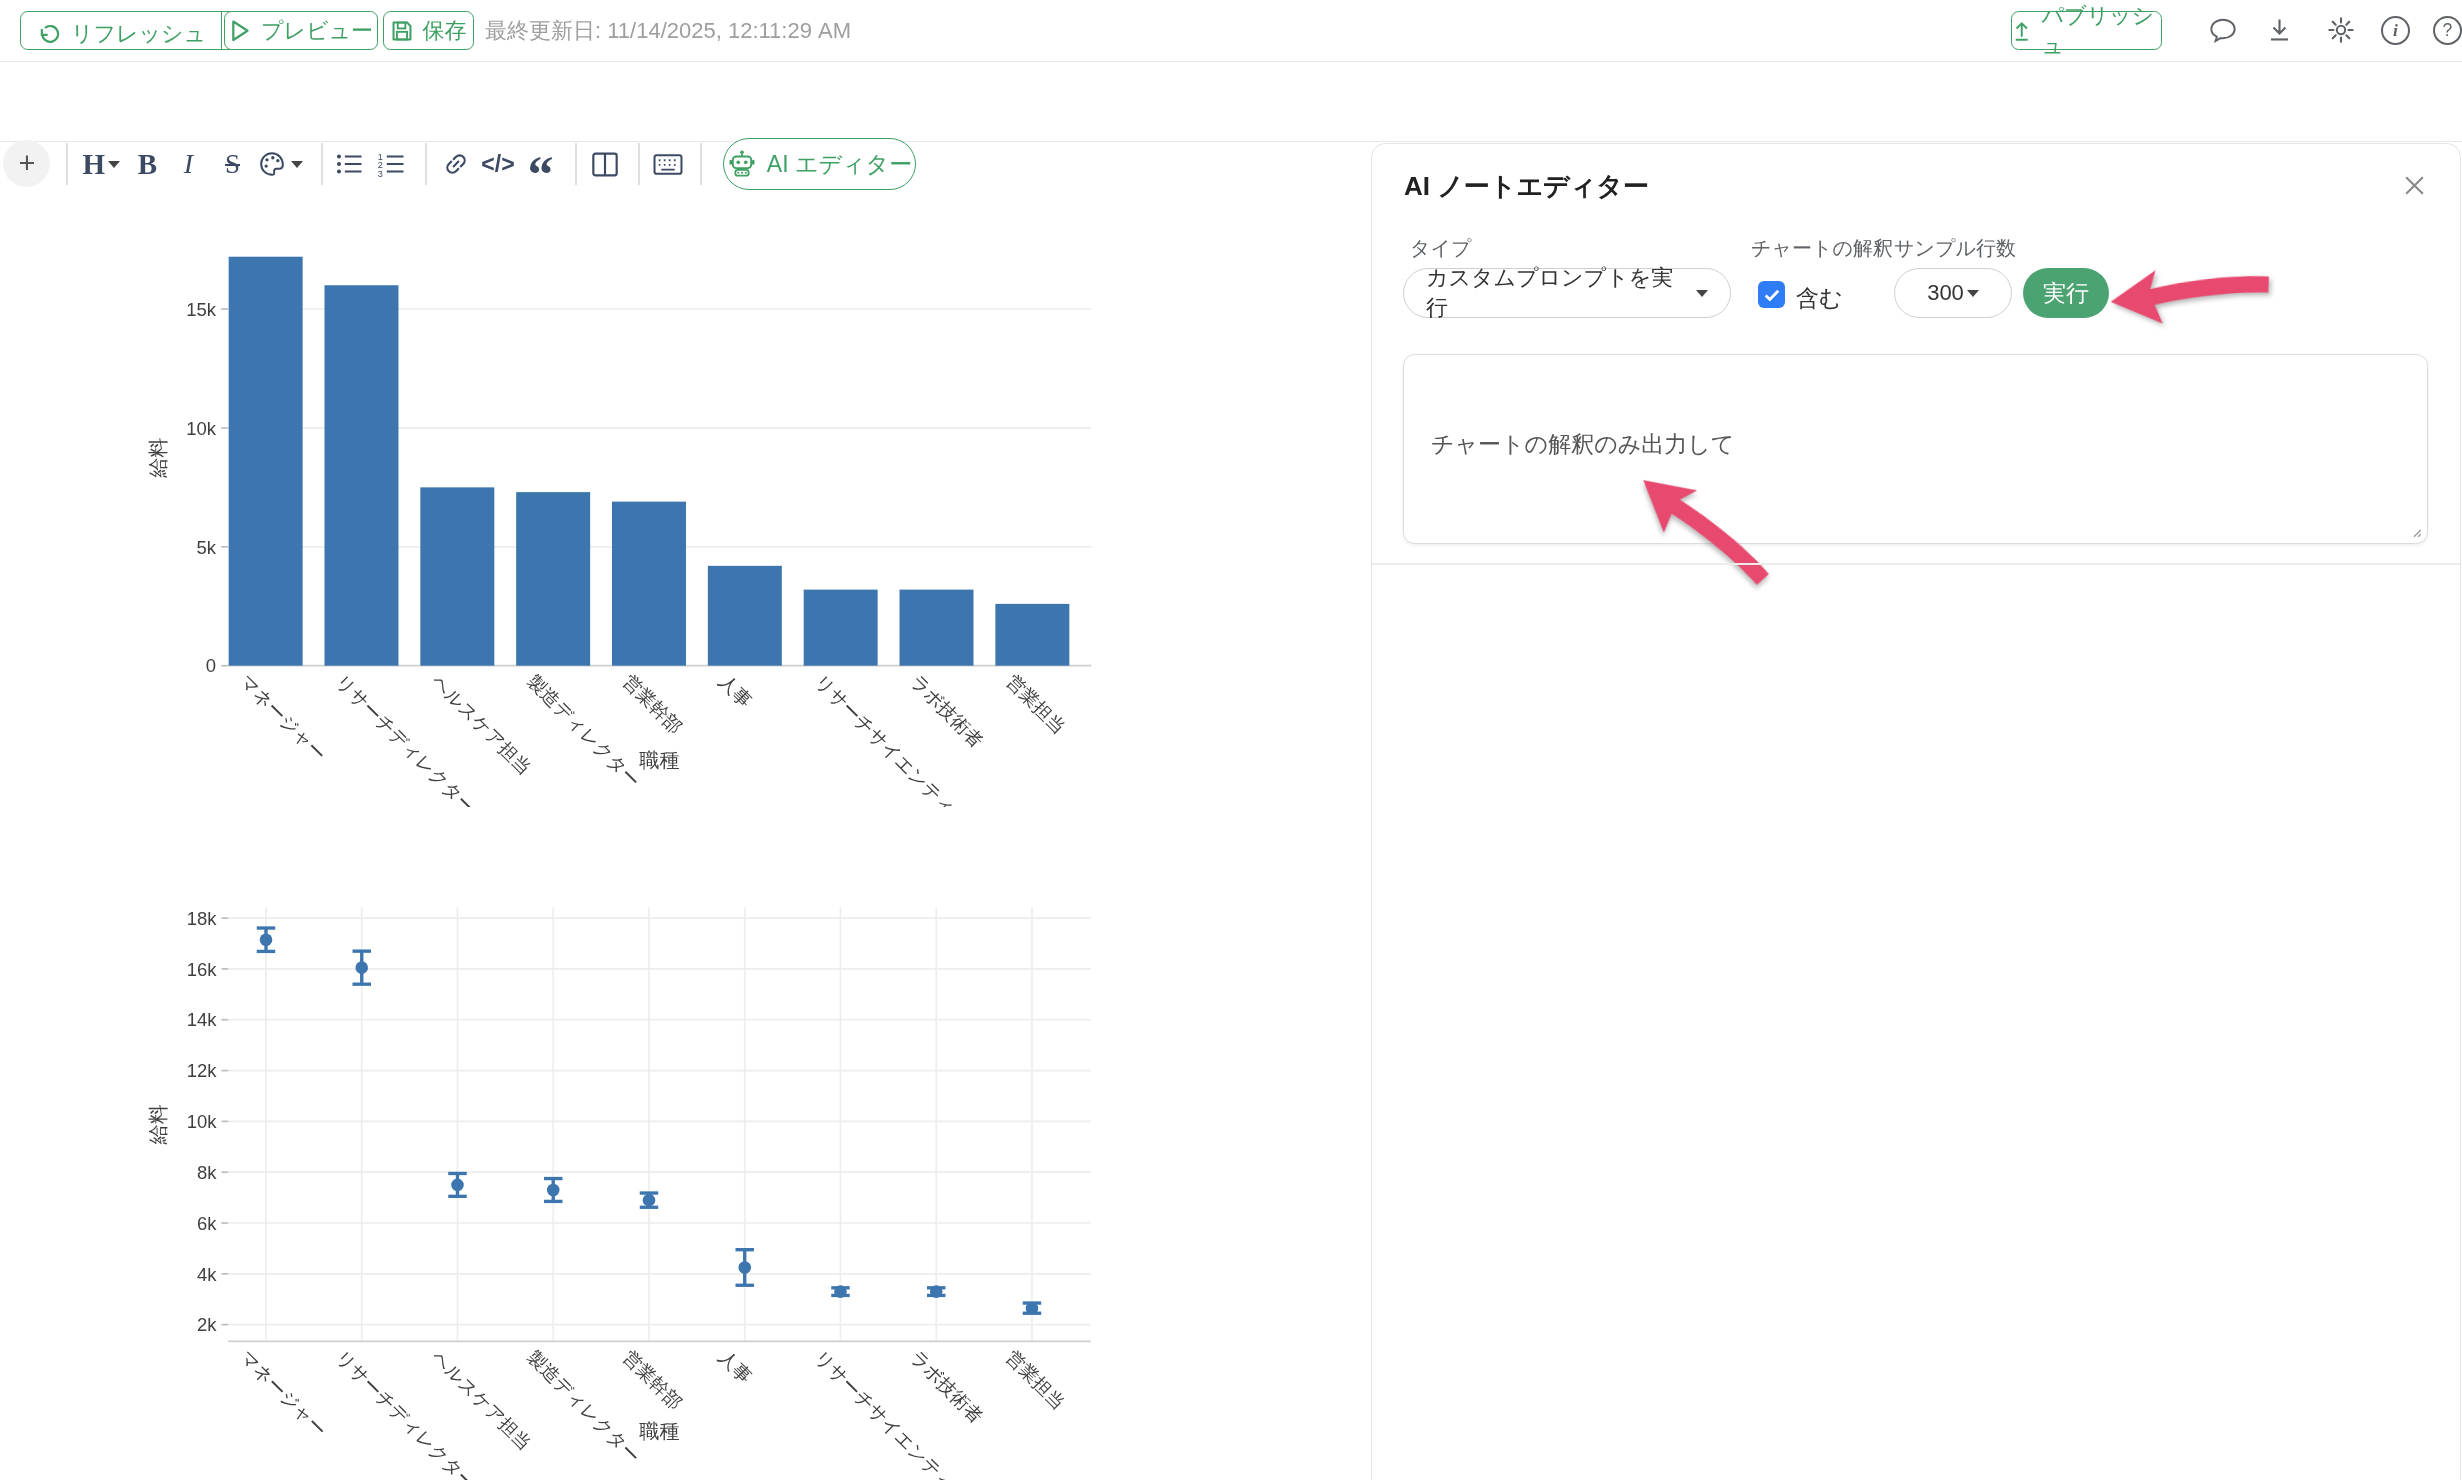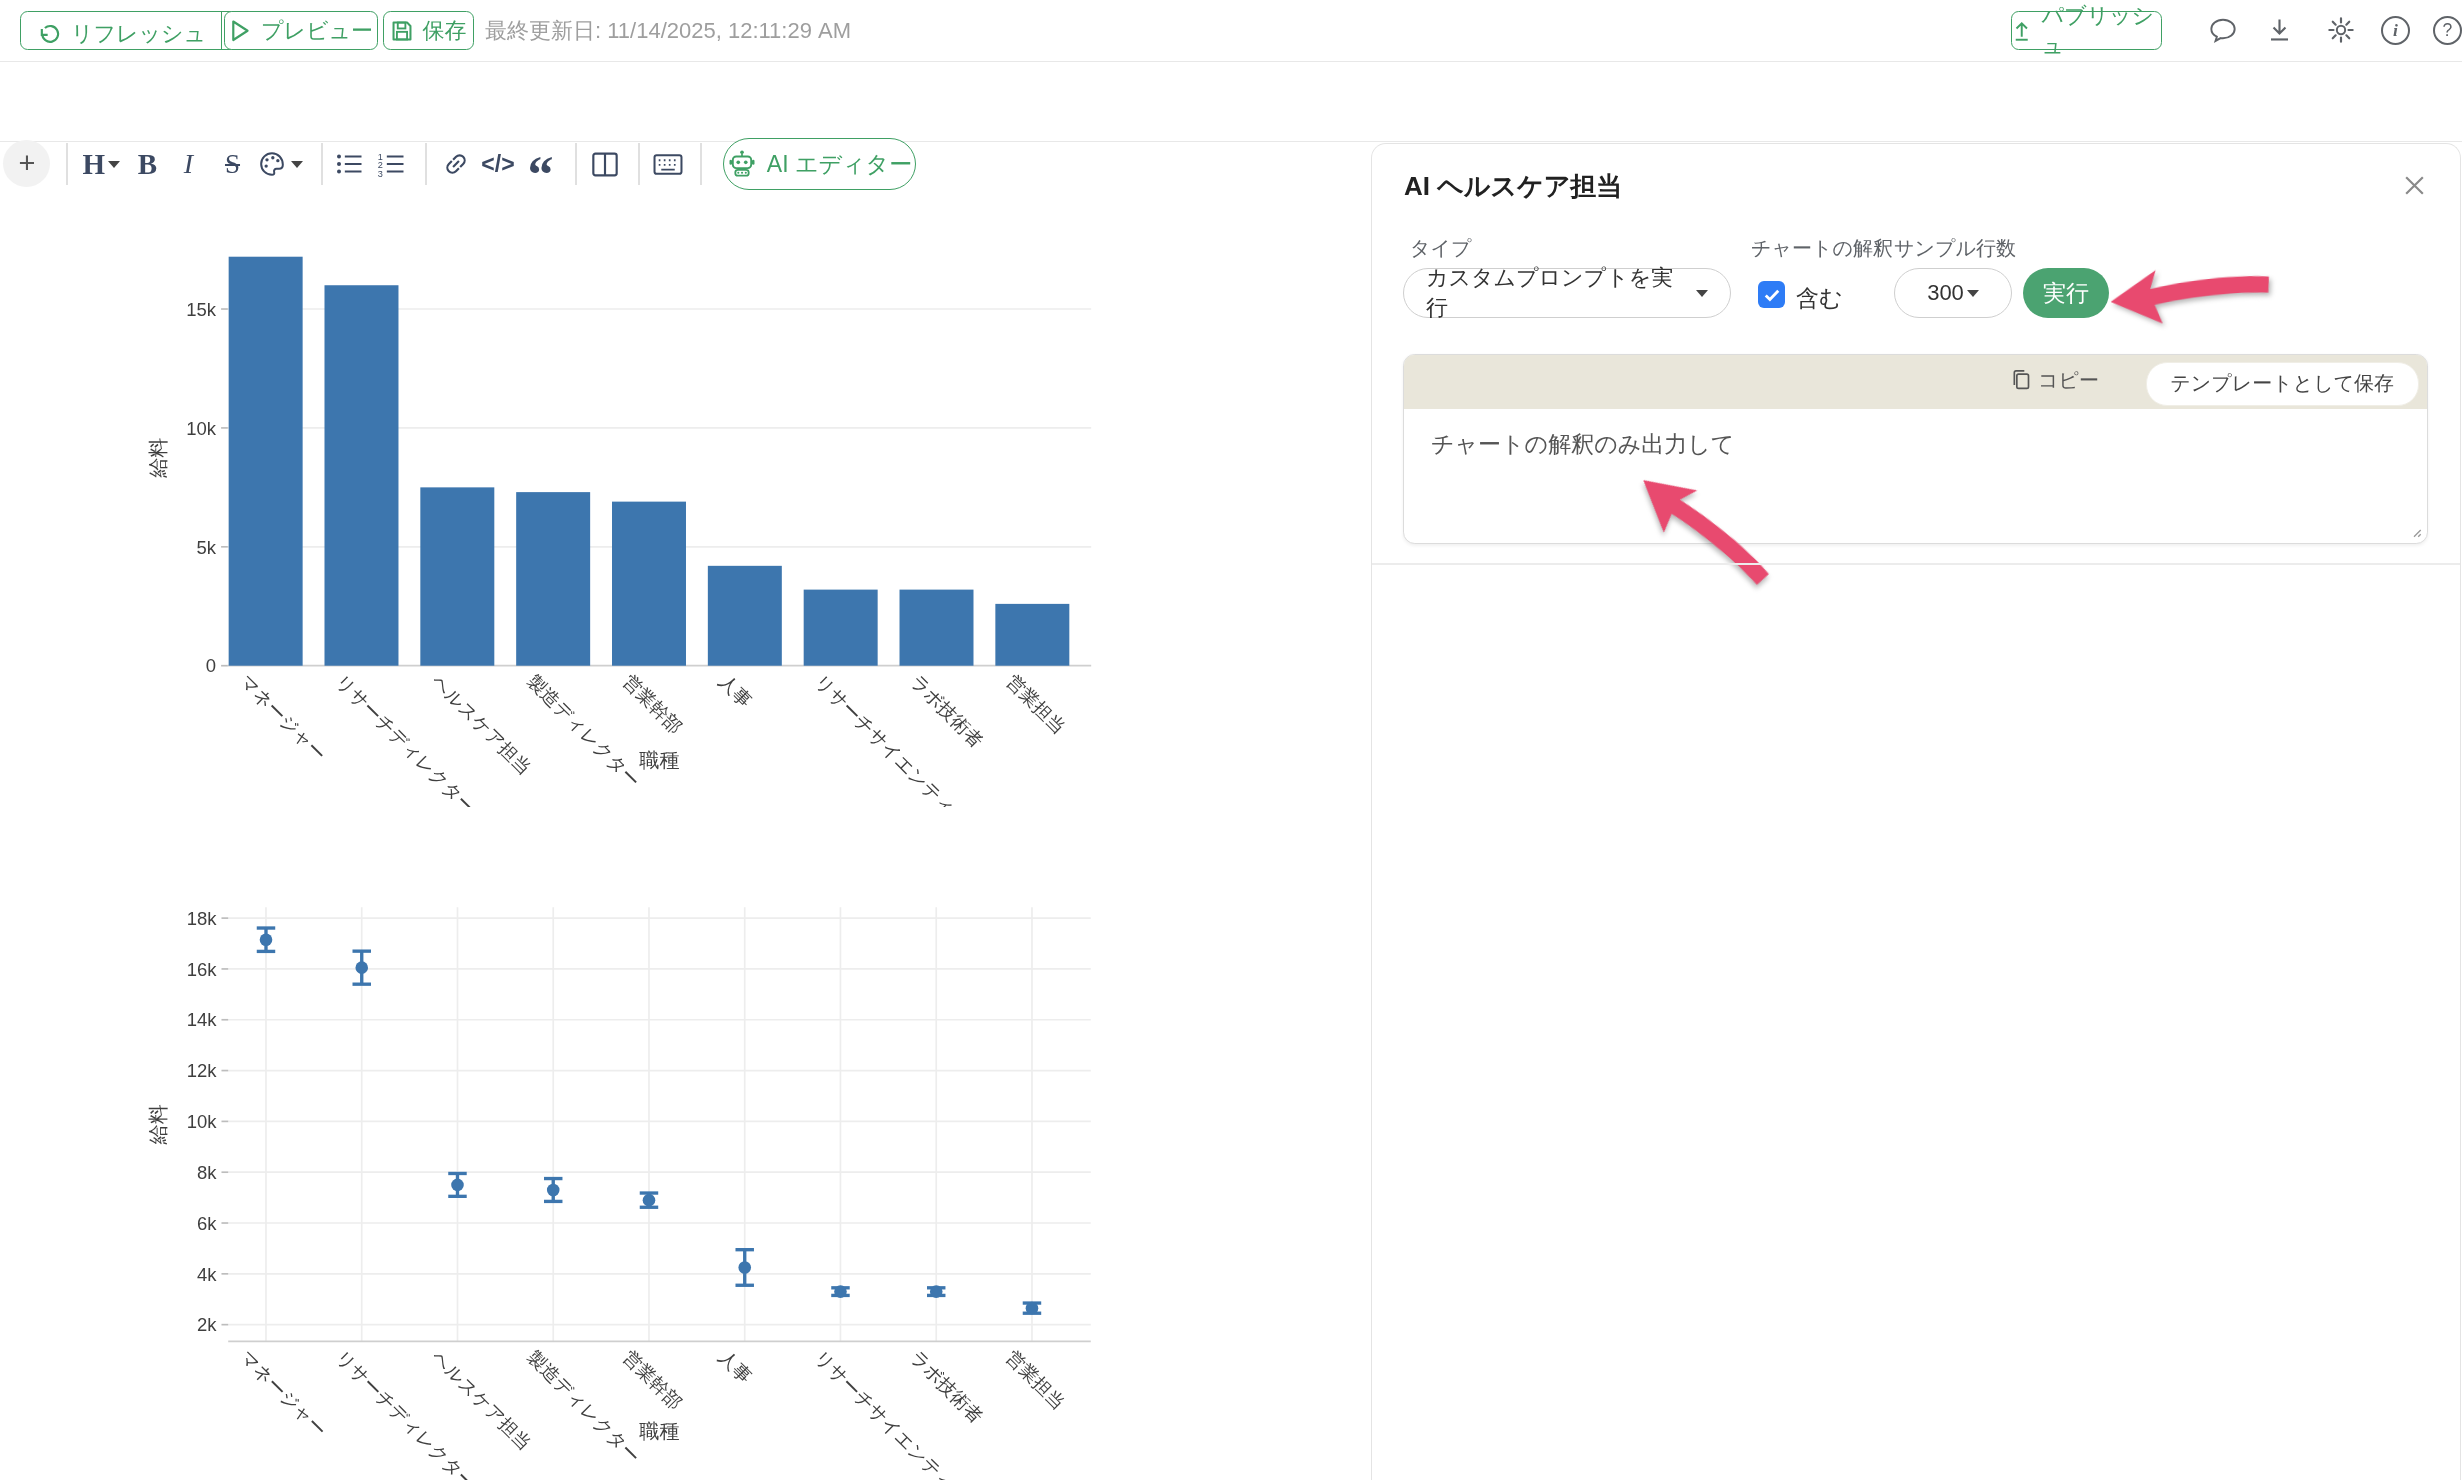--- a/index.html
+++ b/index.html
@@ -334,21 +334,21 @@
       <text transform="translate(740,567) rotate(45)" class="tick">営業幹部</text>
       <text transform="translate(854,567) rotate(45)" class="tick">人事</text>
       <text transform="translate(968,567) rotate(45)" class="tick">リサーチサイエンティスト</text>
       <text transform="translate(1082,567) rotate(45)" class="tick">ラボ技術者</text>
       <text transform="translate(1196,567) rotate(45)" class="tick">営業担当</text>
       <text x="784.5" y="662" text-anchor="middle" class="axis-title">職種</text>
       <text transform="translate(196,288.5) rotate(-90)" text-anchor="middle" class="axis-title">給料</text>
     </svg>
 
   <div class="panel">
-    <div class="panel-title">AI ヘルスケア担当</div>
+    <div class="panel-title">AI ノートエディター</div>
     <div class="close-x">
       <svg width="25" height="25" viewBox="0 0 30 30">
           <path d="M5 5 L25 25 M25 5 L5 25" stroke="#8a8a8a" stroke-width="2.6"></path>
         </svg>
     </div>
 
     <div class="ctl-label" style="left:38px;">タイプ</div>
     <div class="ctl-label" style="left:379px;">チャートの解釈</div>
     <div class="ctl-label" style="left:522px;">サンプル行数</div>
 
@@ -369,30 +369,20 @@
       <span class="caret dark"></span>
     </div>
 
     <div class="run-btn">実行</div>
 
     <svg class="abs pink-arrow" style="left:737px;top:126px;transform:rotate(-4deg);transform-origin:0 32px;" width="168" height="64" viewBox="-2 -36 200 76">
       <path d="M0 2 L56 -32 L48 -10 C96 -18 150 -20 190 -15 L188 4 C148 0 98 2 52 9 L60 32 Z" fill="#E84A6F"></path>
     </svg>
 
     <div class="prompt-card">
-      <div class="prompt-head">
-        <div class="copy-btn">
-          <svg width="20" height="22" viewBox="0 0 24 26">
-              <rect x="7" y="6" width="14" height="17" rx="2" fill="none" stroke="#555" stroke-width="2"></rect>
-              <path d="M4 19 V4 a2 2 0 0 1 2-2 h10" fill="none" stroke="#555" stroke-width="2"></path>
-            </svg>
-          <span>コピー</span>
-        </div>
-        <div class="tpl-btn">テンプレートとして保存</div>
-      </div>
       <div class="prompt-body">
         <textarea spellcheck="false" style="">チャートの解釈のみ出力して</textarea>
         <svg class="resize-grip" width="13.4" height="13.4" viewBox="0 0 16 16">
             <path d="M14 6 L6 14 M14 11 L11 14" stroke="#999" stroke-width="1.6"></path>
           </svg>
       </div>
     </div>
 
     <svg class="abs pink-arrow" style="left:270px;top:303px;transform:rotate(42deg);transform-origin:0 32px;" width="168" height="64" viewBox="-2 -36 200 76">
       <path d="M0 2 L56 -32 L48 -10 C96 -18 150 -20 186 -15 L184 4 C146 0 98 2 52 9 L60 32 Z" fill="#E84A6F"></path>

